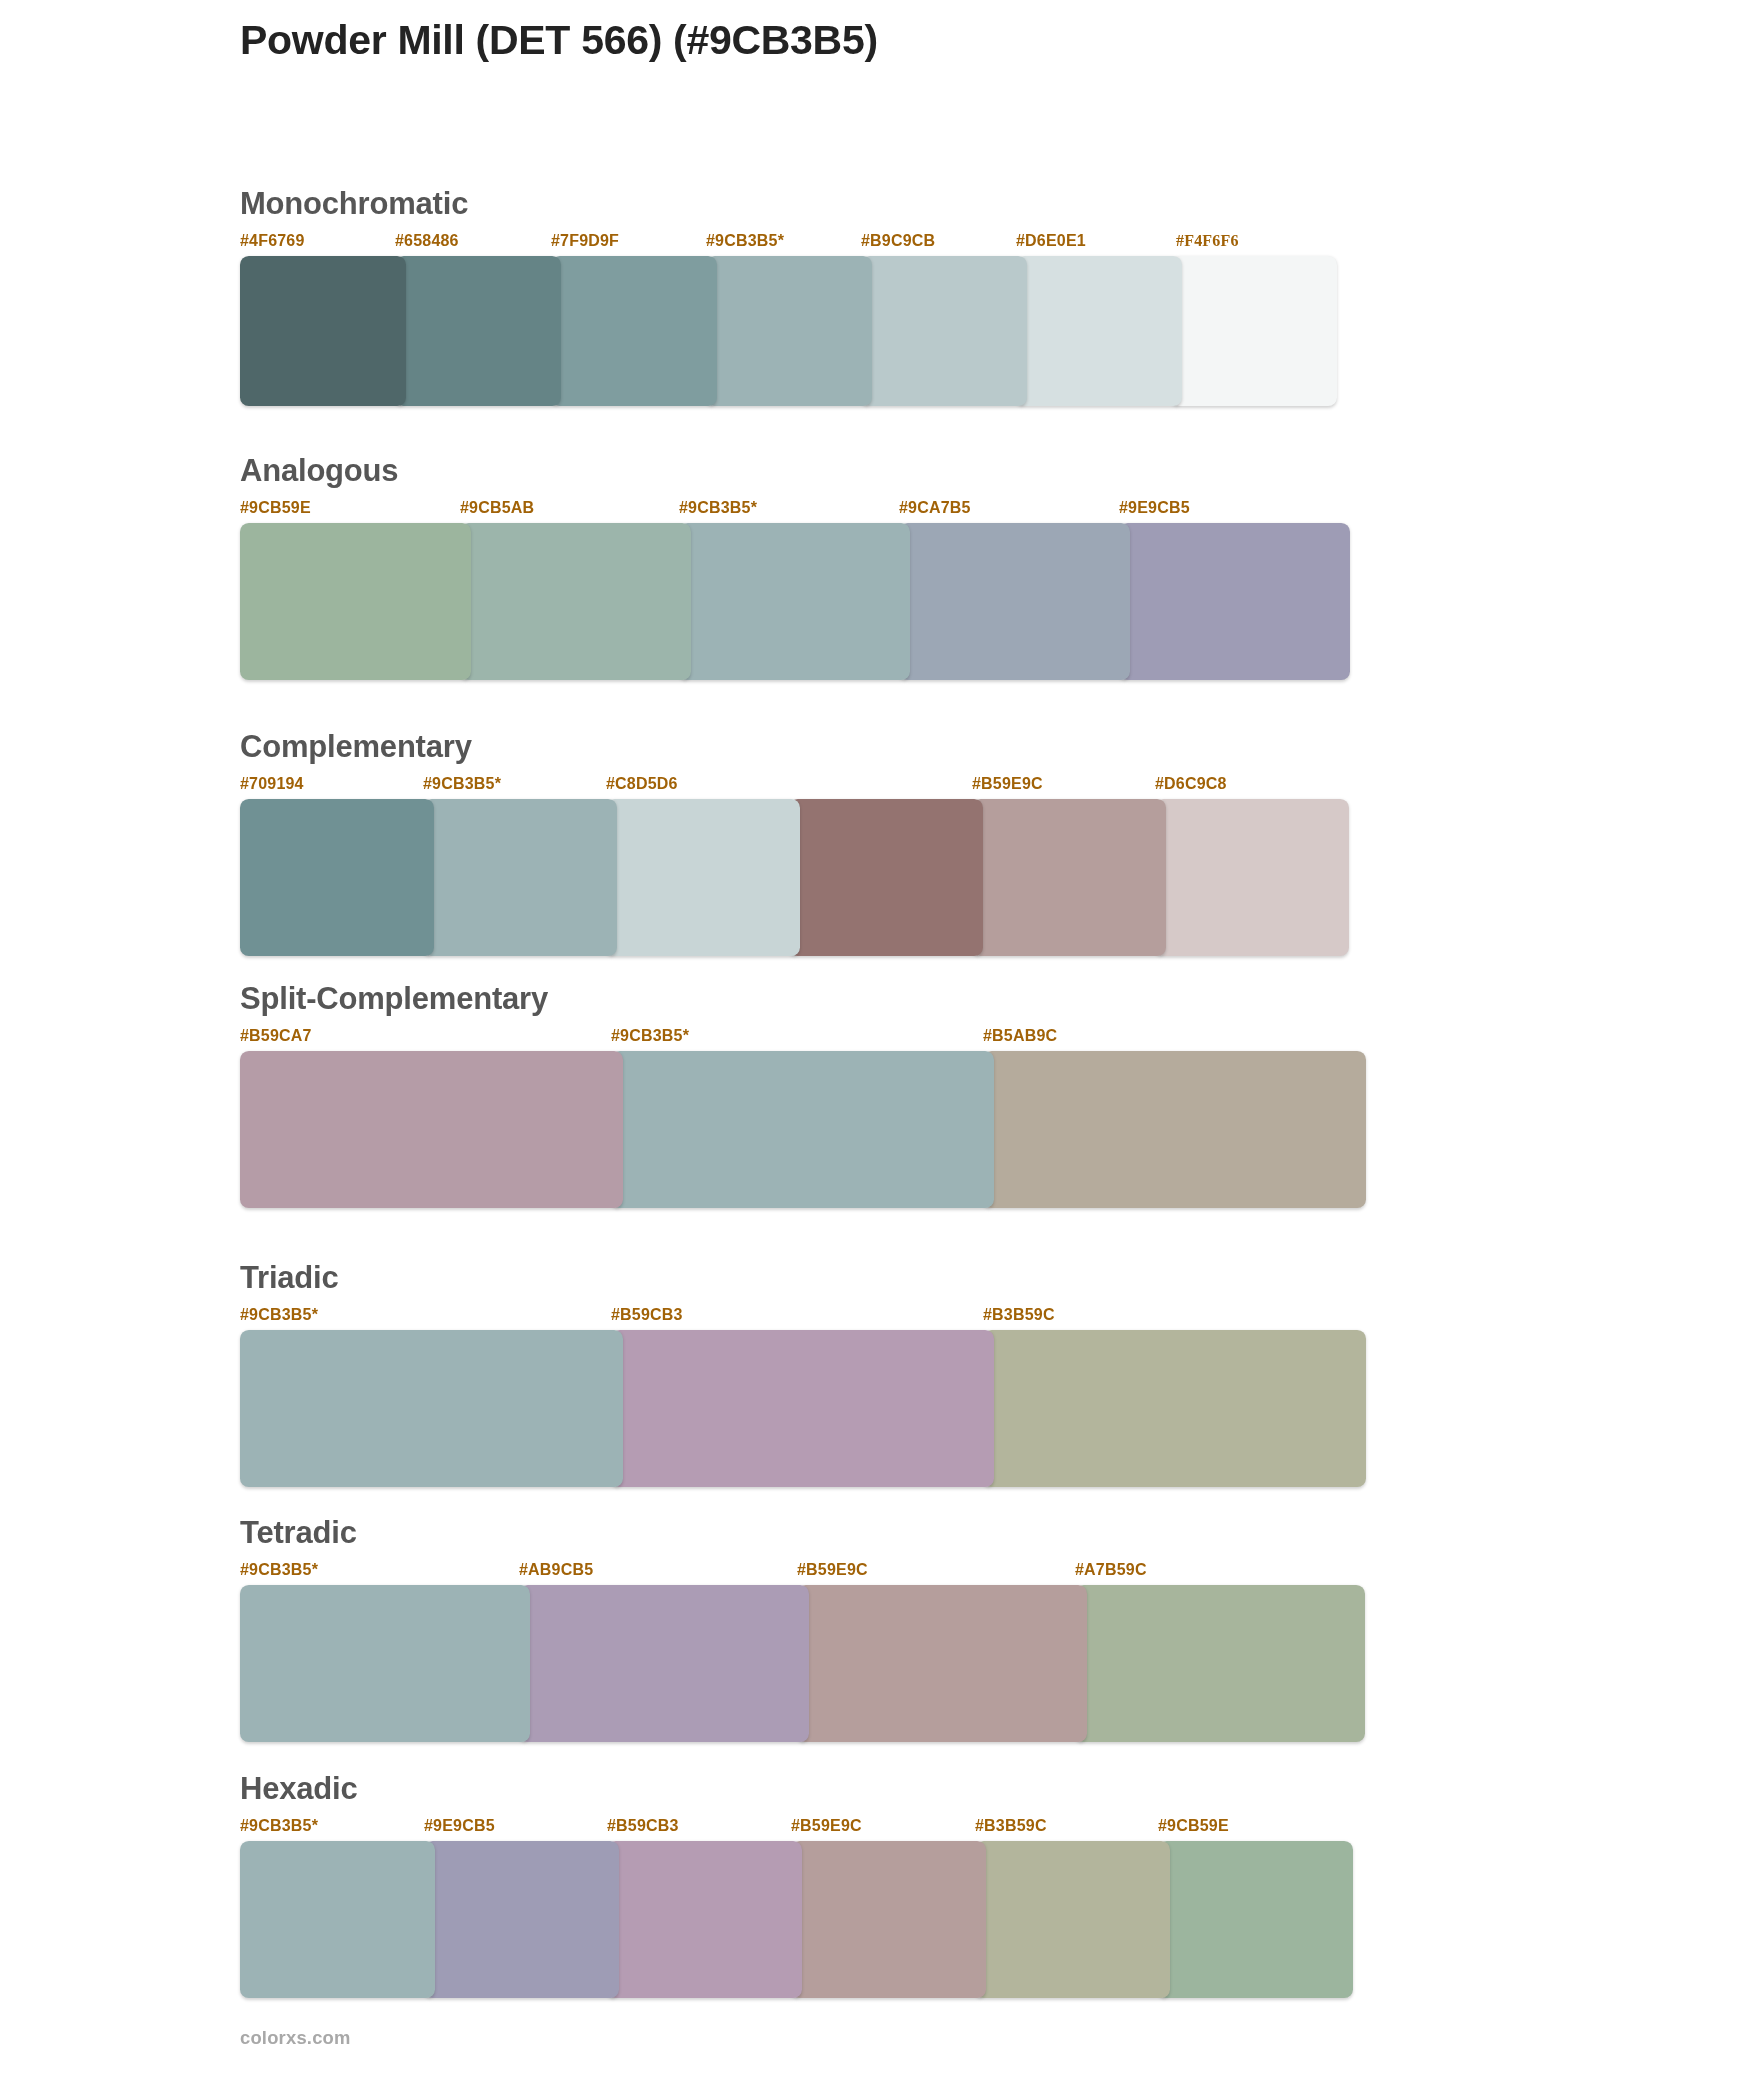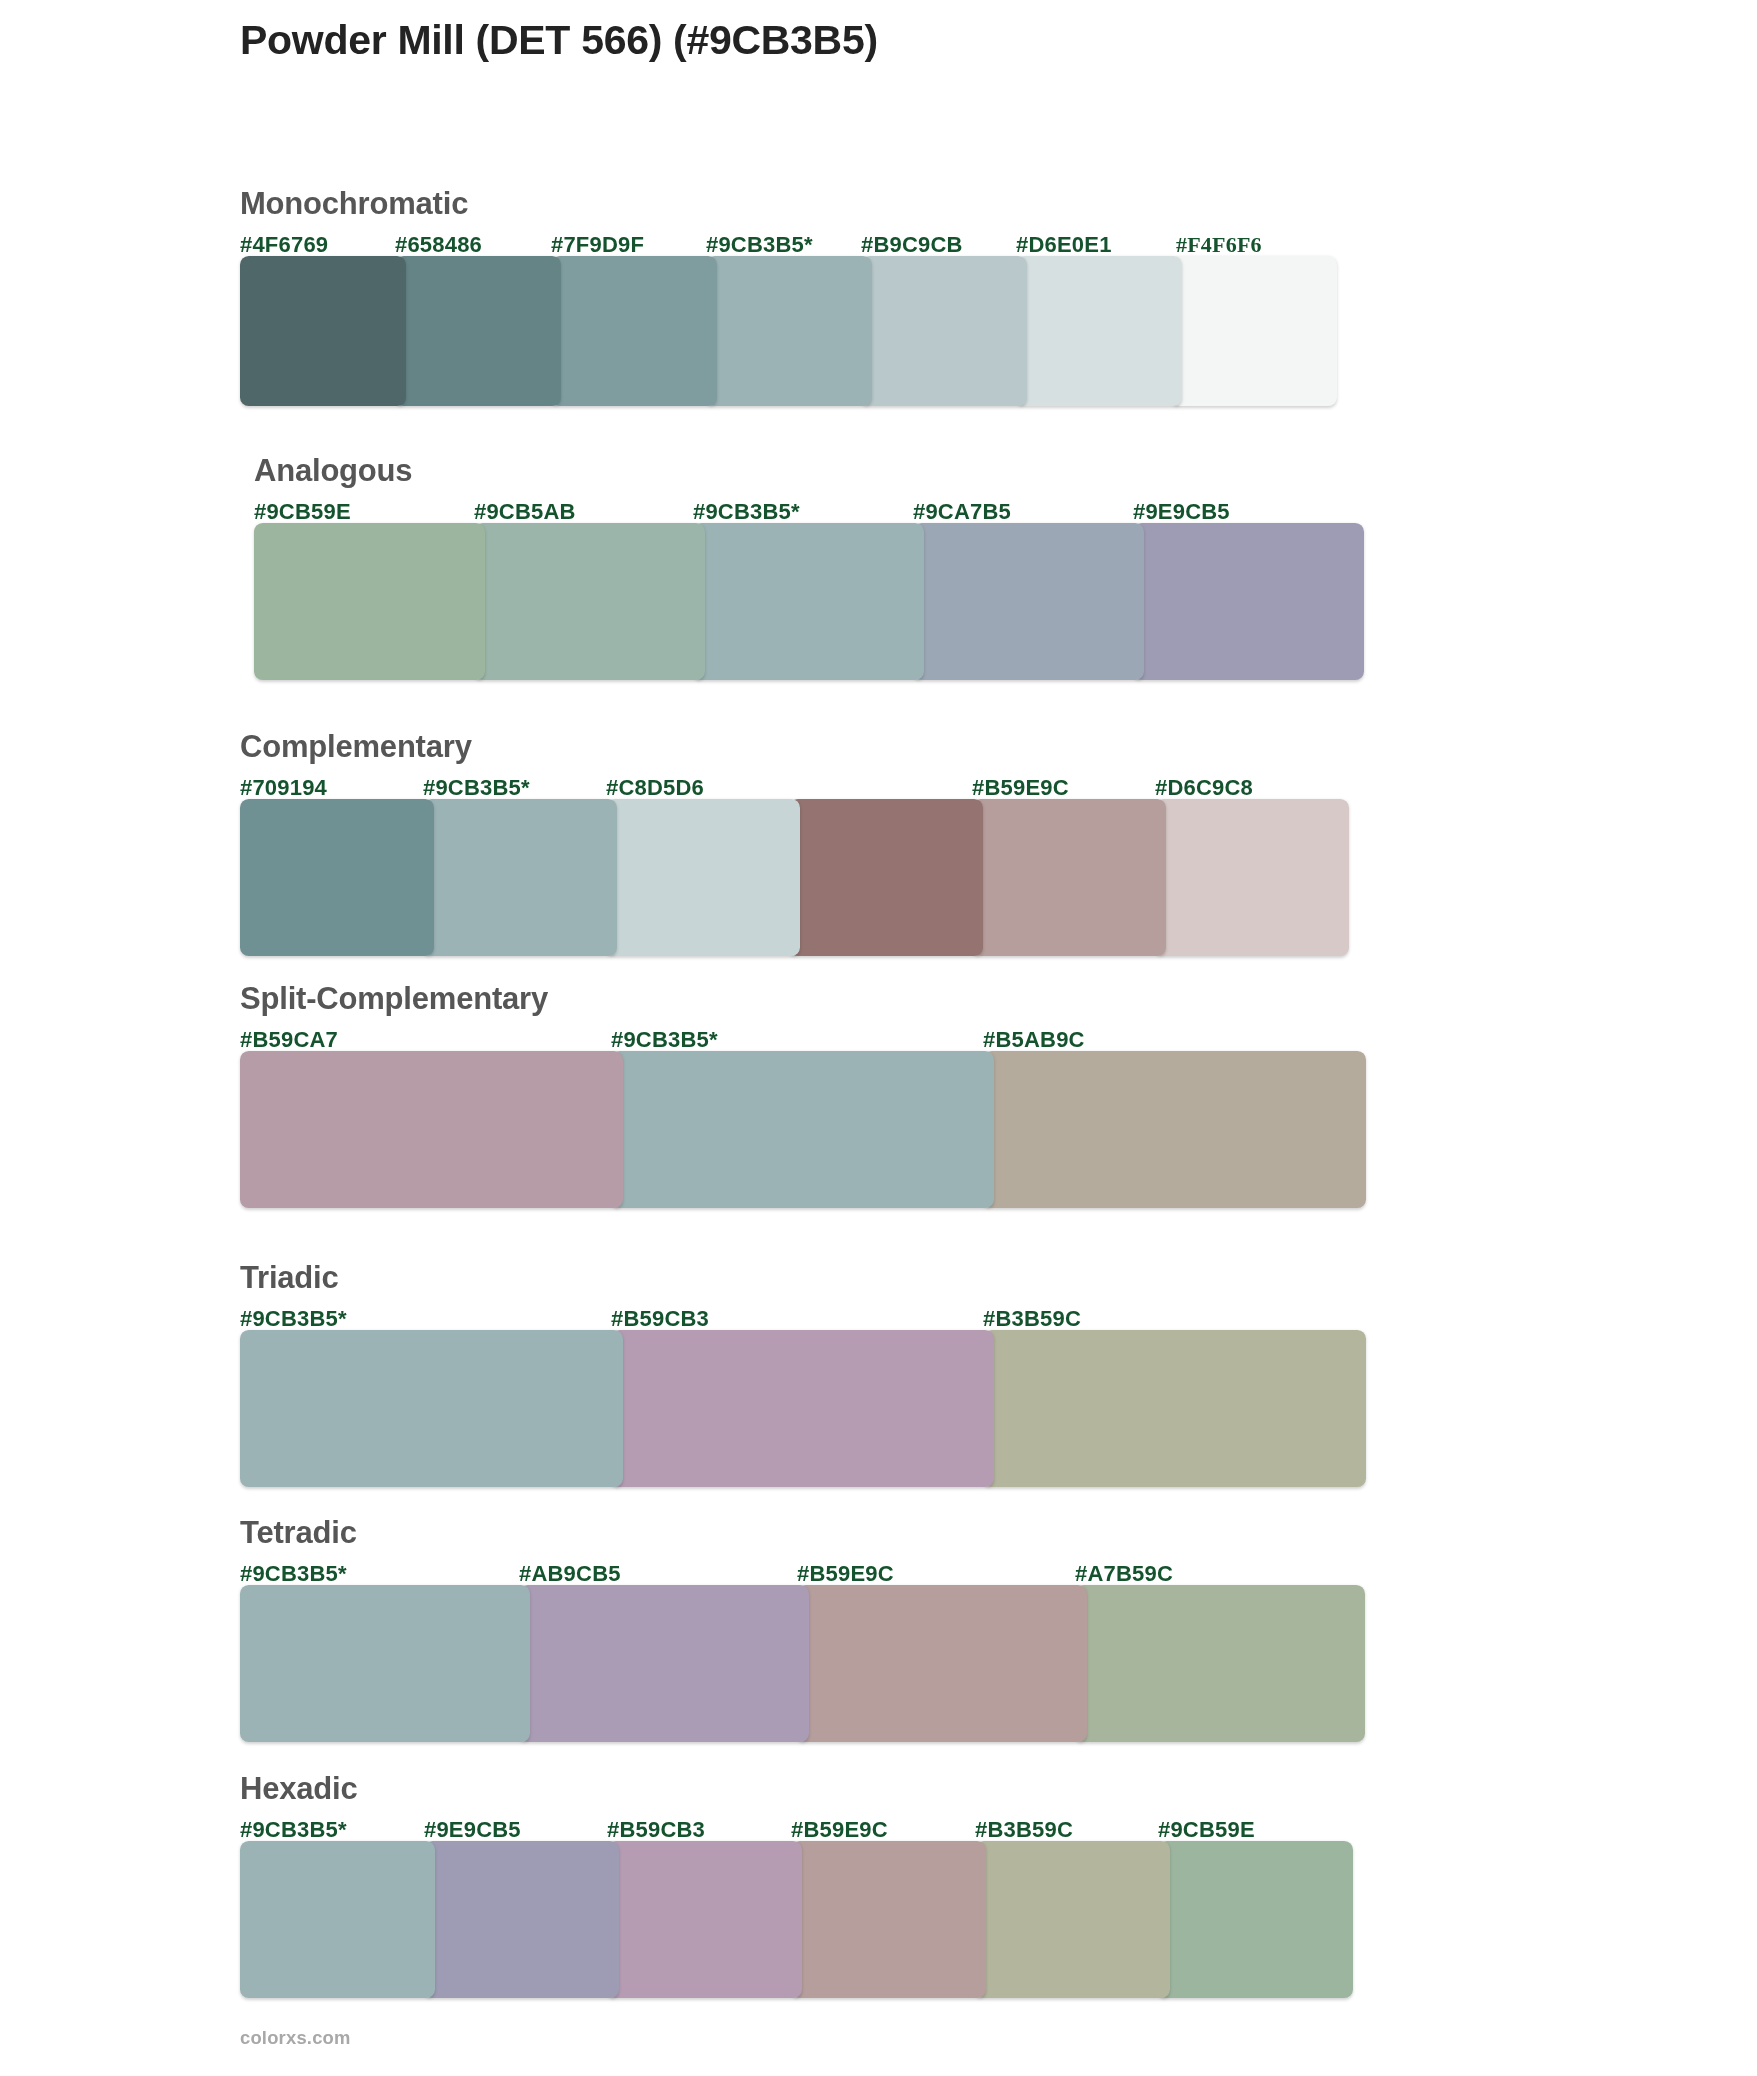--- a/index.html
+++ b/index.html
@@ -66,23 +66,23 @@
   }
 
   .labels {
     position: relative;
     height: 24px;
     width: 100%;
   }
   .swatch-label {
     position: absolute;
     top: 0;
-    font-size: 22px;
-    font-weight: 700;
-    color: #14532d;
+    font-size: 16px;
+    font-weight: 700;
+    color: #a16207;
     white-space: nowrap;
     letter-spacing: 0.2px;
     font-family: "Liberation Sans", sans-serif;
   }
 
   .swatch-row {
     position: relative;
     width: 100%;
   }
   .swatch {
@@ -128,21 +128,21 @@
         <div class="swatch-row" style="height: 150px;">
           <div class="swatch" title="#4F6769" style="left: 0px; width: 166px; height: 150px; background: rgb(79, 103, 105); z-index: 100;"></div>
           <div class="swatch" title="#658486" style="left: 155px; width: 166px; height: 150px; background: rgb(101, 132, 134); z-index: 99;"></div>
           <div class="swatch" title="#7F9D9F" style="left: 311px; width: 166px; height: 150px; background: rgb(127, 157, 159); z-index: 98;"></div>
           <div class="swatch" title="#9CB3B5*" style="left: 466px; width: 166px; height: 150px; background: rgb(156, 179, 181); z-index: 97;"></div>
           <div class="swatch" title="#B9C9CB" style="left: 621px; width: 166px; height: 150px; background: rgb(185, 201, 203); z-index: 96;"></div>
           <div class="swatch" title="#D6E0E1" style="left: 776px; width: 166px; height: 150px; background: rgb(214, 224, 225); z-index: 95;"></div>
           <div class="swatch" title="#F4F6F6" style="left: 931px; width: 166px; height: 150px; background: rgb(244, 246, 246); z-index: 94;"></div>
         </div>
       </div>
-      <div class="section" style="top: 455px; margin-left: 14px;">
+      <div class="section" style="top: 455px;">
         <div class="section-title">Analogous</div>
         <div class="labels">
           <div class="swatch-label" style="left: 0px;">#9CB59E</div>
           <div class="swatch-label" style="left: 220px;">#9CB5AB</div>
           <div class="swatch-label" style="left: 439px;">#9CB3B5*</div>
           <div class="swatch-label" style="left: 659px;">#9CA7B5</div>
           <div class="swatch-label" style="left: 879px;">#9E9CB5</div>
         </div>
         <div class="swatch-row" style="height: 157px;">
           <div class="swatch" title="#9CB59E" style="left: 0px; width: 231px; height: 157px; background: rgb(156, 181, 158); z-index: 100;"></div>

